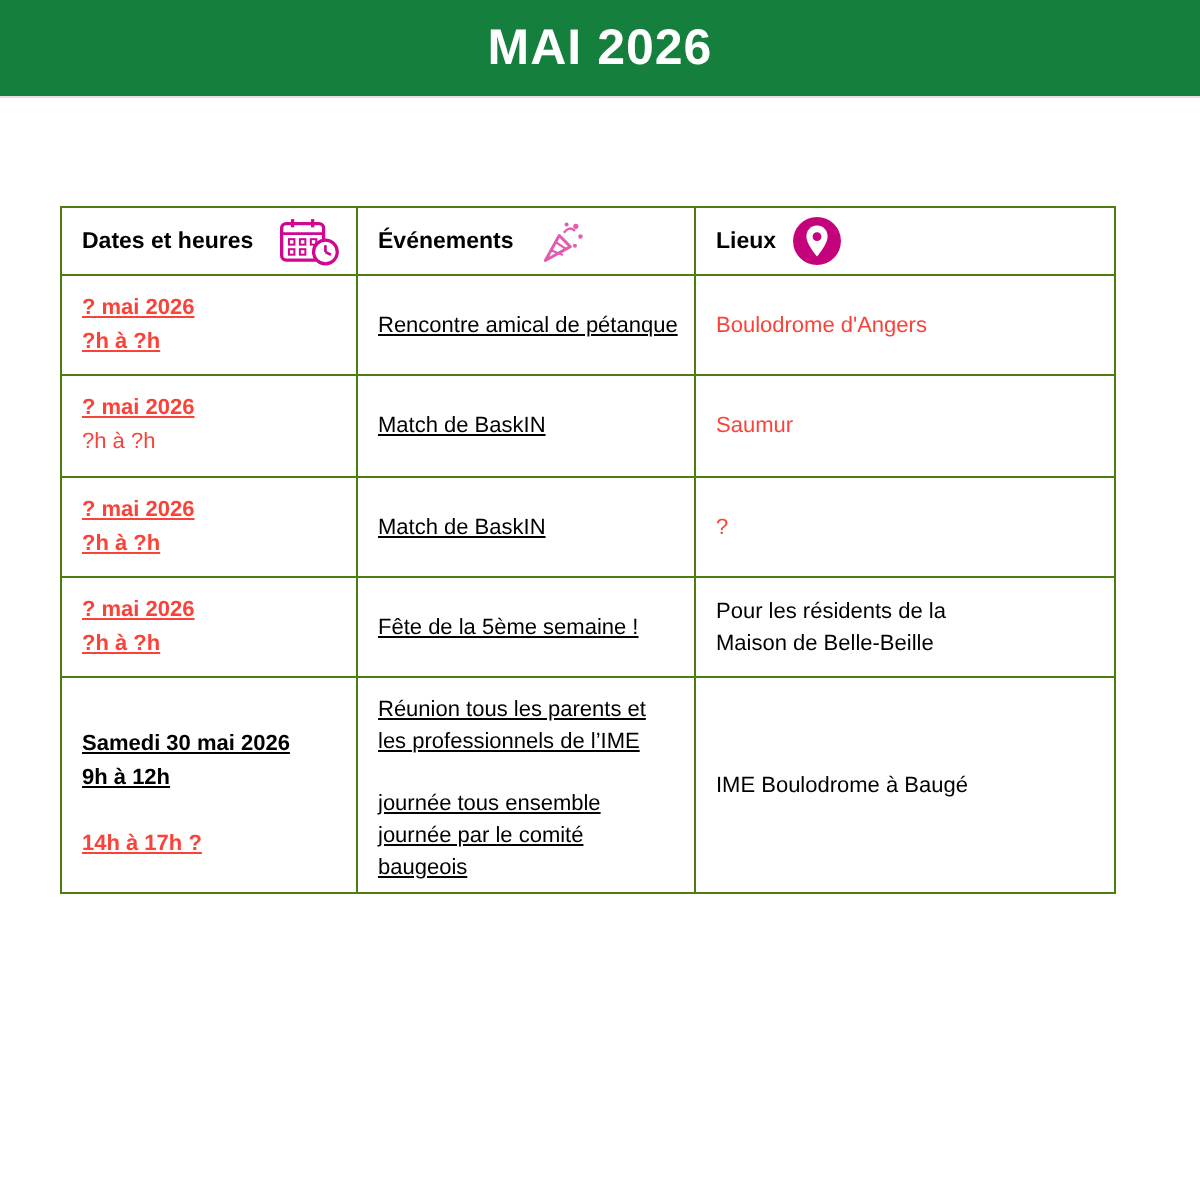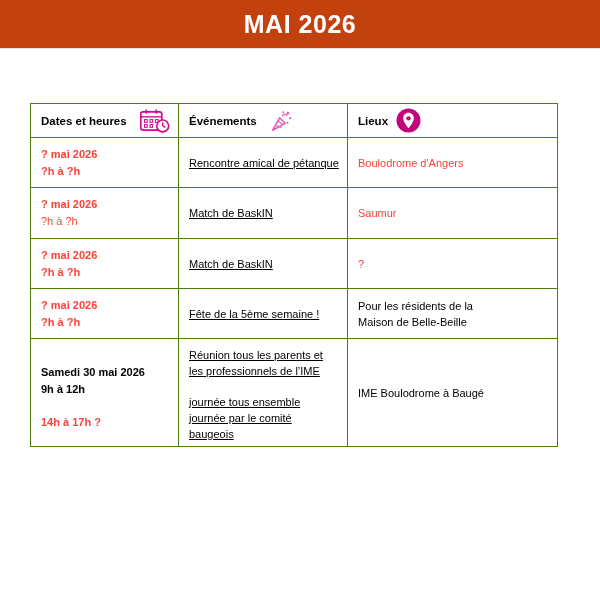--- a/index.html
+++ b/index.html
@@ -7,21 +7,21 @@
     padding: 0;
     width: 600px;
     height: 600px;
     background: #ffffff;
     font-family: "Liberation Sans", sans-serif;
     overflow: hidden;
   }
   .banner {
     width: 600px;
     height: 48px;
-    background: #c2410c;
+    background: #15803d;
     display: flex;
     align-items: center;
     justify-content: center;
     border-bottom: 1px solid #e9dce5;
   }
   .banner h1 {
     margin: 0;
     color: #ffffff;
     font-size: 25px;
     font-weight: bold;
@@ -52,21 +52,21 @@
   tbody tr.r5 { height: 91px; }
   .hcell {
     display: flex;
     align-items: center;
     gap: 12px;
   }
   th { text-align: left; font-weight: bold; }
   .hlabel { font-size: 11.5px; color: #000000; }
   .dline { line-height: 17px; }
   .red  { color: #fa4238; }
-  .bold { font-weight: bold; }
+  .bold { font-weight: bold; text-decoration: underline; }
   .lline { line-height: 16px; }
   .eline { line-height: 16px; text-decoration: underline; }
   td.top { vertical-align: top; }
   tr.r5 td.c-dates { padding-top: 14px; }
   tr.r5 td.c-event { padding-top: 8px; }
   .spacer { height: 16px; }
   .para + .para { margin-top: 15px; }
   svg { display: block; }
 </style>
 </head>

